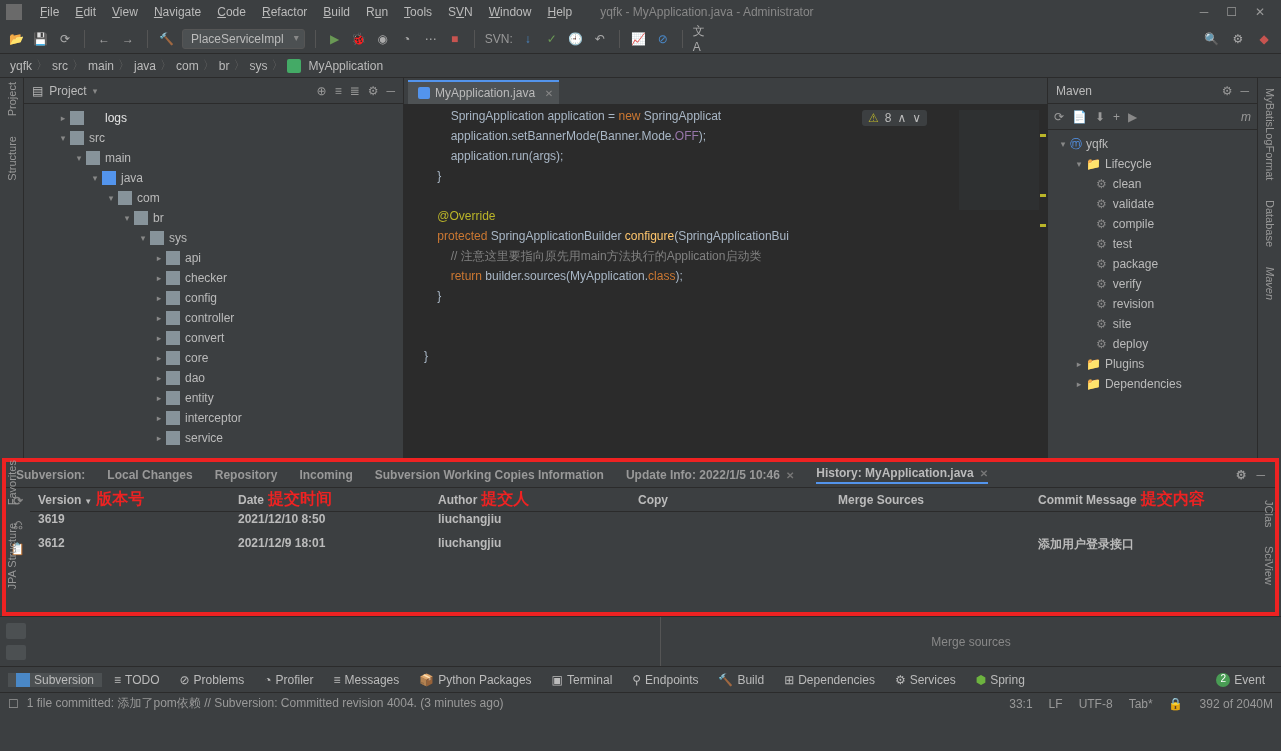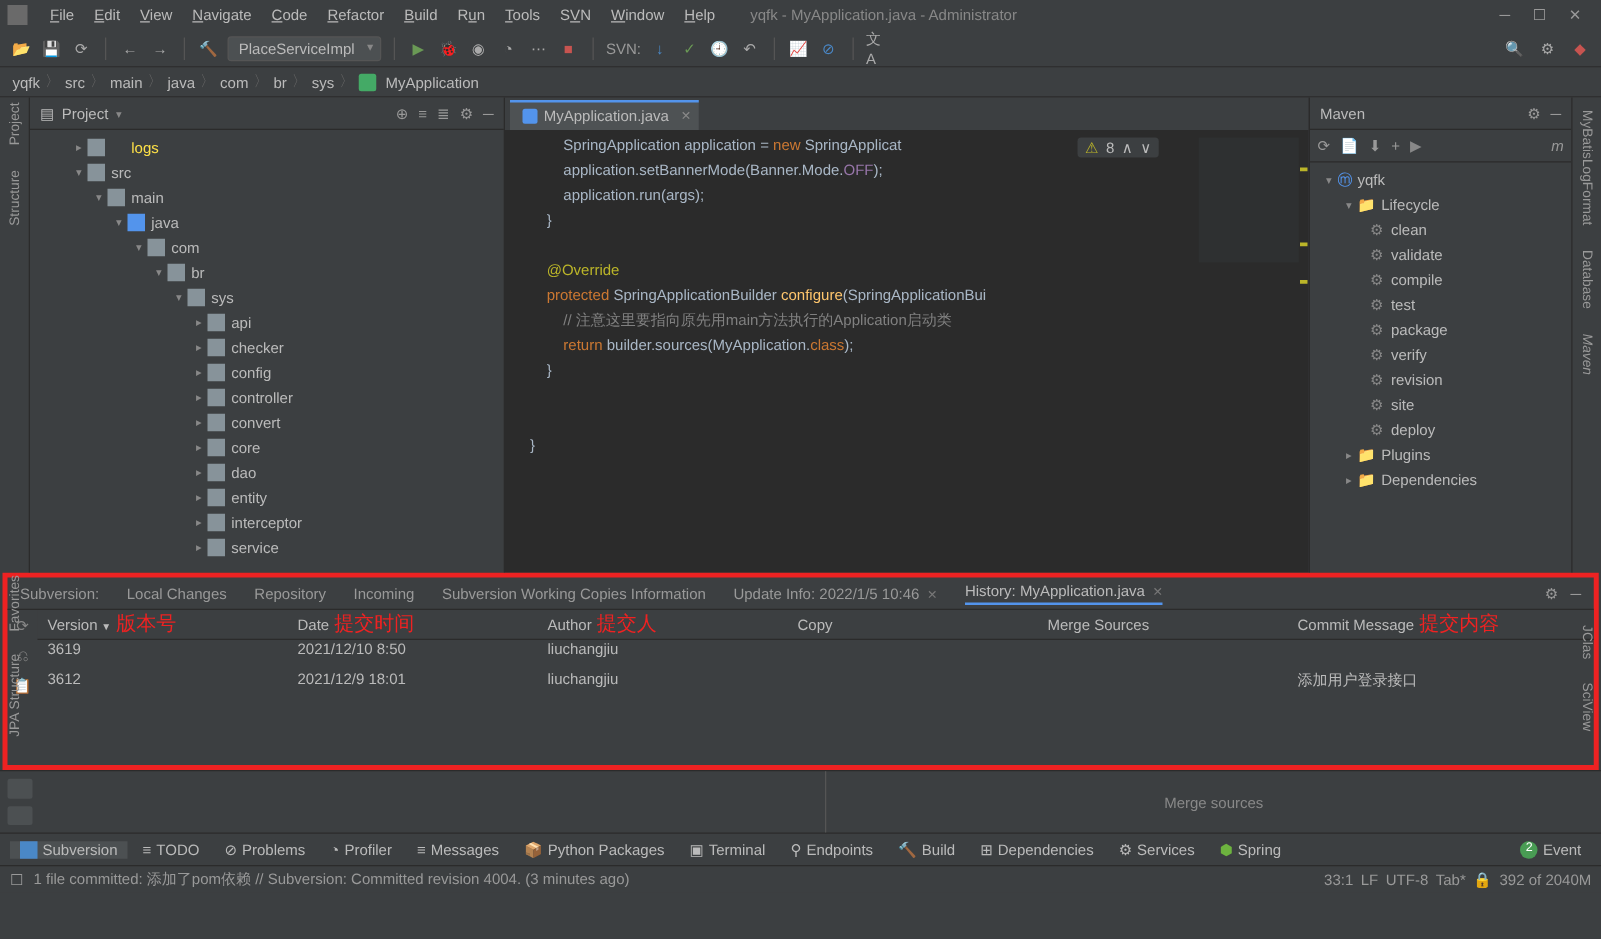--- a/index.html
+++ b/index.html
@@ -35,21 +35,21 @@
 .panel-header .arrow { margin-left:6px; color:#888; font-size:9px; }
 .panel-header .actions { margin-left:auto; display:flex; gap:8px; color:#999; }
 .panel-header .actions span { cursor:pointer; }
 .tree { flex:1; overflow:auto; padding:4px 0; }
 .tree-item { display:flex; align-items:center; height:20px; cursor:pointer; white-space:nowrap; }
 .tree-item .arrow { width:14px; text-align:center; color:#888; font-size:9px; }
 .tree-item .icon { width:14px; height:14px; margin-right:5px; }
 .folder-icon { background:#87939a; }
 .folder-icon-blue { background:#5394ec; }
 .tree-item .label { color:#bbb; }
-.tree-item .label.orange { color:#fde047;padding-left:16px; }
+.tree-item .label.orange { color:#e5e5e5;padding-left:16px; }
 
 .editor-area { flex:1; display:flex; flex-direction:column; background:#2b2b2b; }
 .tab-bar { height:26px; background:#3c3f41; display:flex; align-items:flex-end; padding-left:4px; }
 .tab { background:#4e5254; padding:4px 24px 4px 10px; color:#bbb; position:relative; border-top:2px solid #5394ec; display:flex; align-items:center; gap:5px; }
 .tab .tab-icon { width:12px; height:12px; background:#5394ec; border-radius:2px; }
 .tab .close { position:absolute; right:6px; color:#888; font-size:10px; cursor:pointer; }
 .editor { flex:1; display:flex; position:relative; font-family:"Consolas",monospace; font-size:13px; }
 .gutter { background:#313335; color:#606366; text-align:right; padding:2px 8px 0 12px; line-height:20px; }
 .code { flex:1; padding:2px 0 0 20px; line-height:20px; white-space:pre; color:#a9b7c6; }
 .kw { color:#cc7832; }
@@ -66,21 +66,21 @@
 .maven-panel { width:210px; background:#3c3f41; border-left:1px solid #2b2b2b; display:flex; flex-direction:column; }
 .maven-header { height:26px; display:flex; align-items:center; padding:0 8px; border-bottom:1px solid #2b2b2b; }
 .maven-header .actions { margin-left:auto; display:flex; gap:8px; color:#999; }
 .maven-toolbar { height:26px; display:flex; align-items:center; padding:0 6px; gap:8px; color:#999; border-bottom:1px solid #2b2b2b; }
 .maven-tree { flex:1; padding:4px 0; overflow:auto; }
 .gear-icon { color:#888; }
 
 .right-gutter { width:24px; background:#3c3f41; border-left:1px solid #2b2b2b; display:flex; flex-direction:column; align-items:center; padding-top:10px; gap:20px; }
 .right-gutter .vtext { writing-mode:vertical-rl; color:#999; cursor:pointer; font-size:11px; }
 
-.svn-panel { border:4px solid #ee2222; margin:0 2px; height:158px; background:#3c3f41; display:flex; flex-direction:column; }
+.svn-panel { border:4px solid #ee2222; margin:0 2px; height:158px; background:#3c3f41; display:flex; flex-direction:column;font-weight:bold; }
 .svn-tabs { height:26px; display:flex; align-items:center; padding:0 10px; gap:22px; border-bottom:1px solid #2b2b2b; }
 .svn-tab { color:#999; cursor:pointer; font-size:12px; }
 .svn-tab.active { color:#bbb; border-bottom:2px solid #5394ec; padding-bottom:2px; }
 .svn-tab .close-x { margin-left:6px; color:#777; font-size:10px; }
 .svn-tabs .actions { margin-left:auto; display:flex; gap:10px; color:#999; }
 .svn-body { flex:1; display:flex; }
 .svn-left-bar { width:24px; display:flex; flex-direction:column; align-items:center; gap:10px; padding-top:6px; color:#888; }
 .history-table { flex:1; }
 .th-row { display:flex; height:24px; align-items:center; background:#3c3f41; border-bottom:1px solid #2b2b2b; }
 .th { padding:0 8px; color:#bbb; position:relative; }
@@ -97,21 +97,21 @@
 .merge-left .btn { width:20px; height:20px; background:#4c5052; border-radius:2px; }
 .merge-right { flex:1; border-left:1px solid #555; display:flex; align-items:center; justify-content:center; color:#888; }
 
 .bottom-toolbar { height:26px; background:#3c3f41; border-top:1px solid #2b2b2b; display:flex; align-items:center; padding:0 8px; gap:4px; }
 .bt-item { display:flex; align-items:center; gap:4px; padding:0 8px; color:#bbb; cursor:pointer; }
 .bt-item .bi { width:14px; height:14px; }
 .bt-item.active { background:#4c5052; }
 .bt-right { margin-left:auto; display:flex; }
 
 .statusbar { height:22px; background:#3c3f41; border-top:1px solid #2b2b2b; display:flex; align-items:center; padding:0 8px; color:#999; font-size:11px; }
-.statusbar .right { margin-left:auto; display:flex; gap:6px; }
+.statusbar .right { margin-left:auto; display:flex; gap:16px; }
 .lock-icon { color:#888; }
 </style>
 </head>
 <body>
 
 <div class="titlebar">
   <div class="app-icon"></div>
   <span class="menu-item"><u>F</u>ile</span>
   <span class="menu-item"><u>E</u>dit</span>
   <span class="menu-item"><u>V</u>iew</span>

